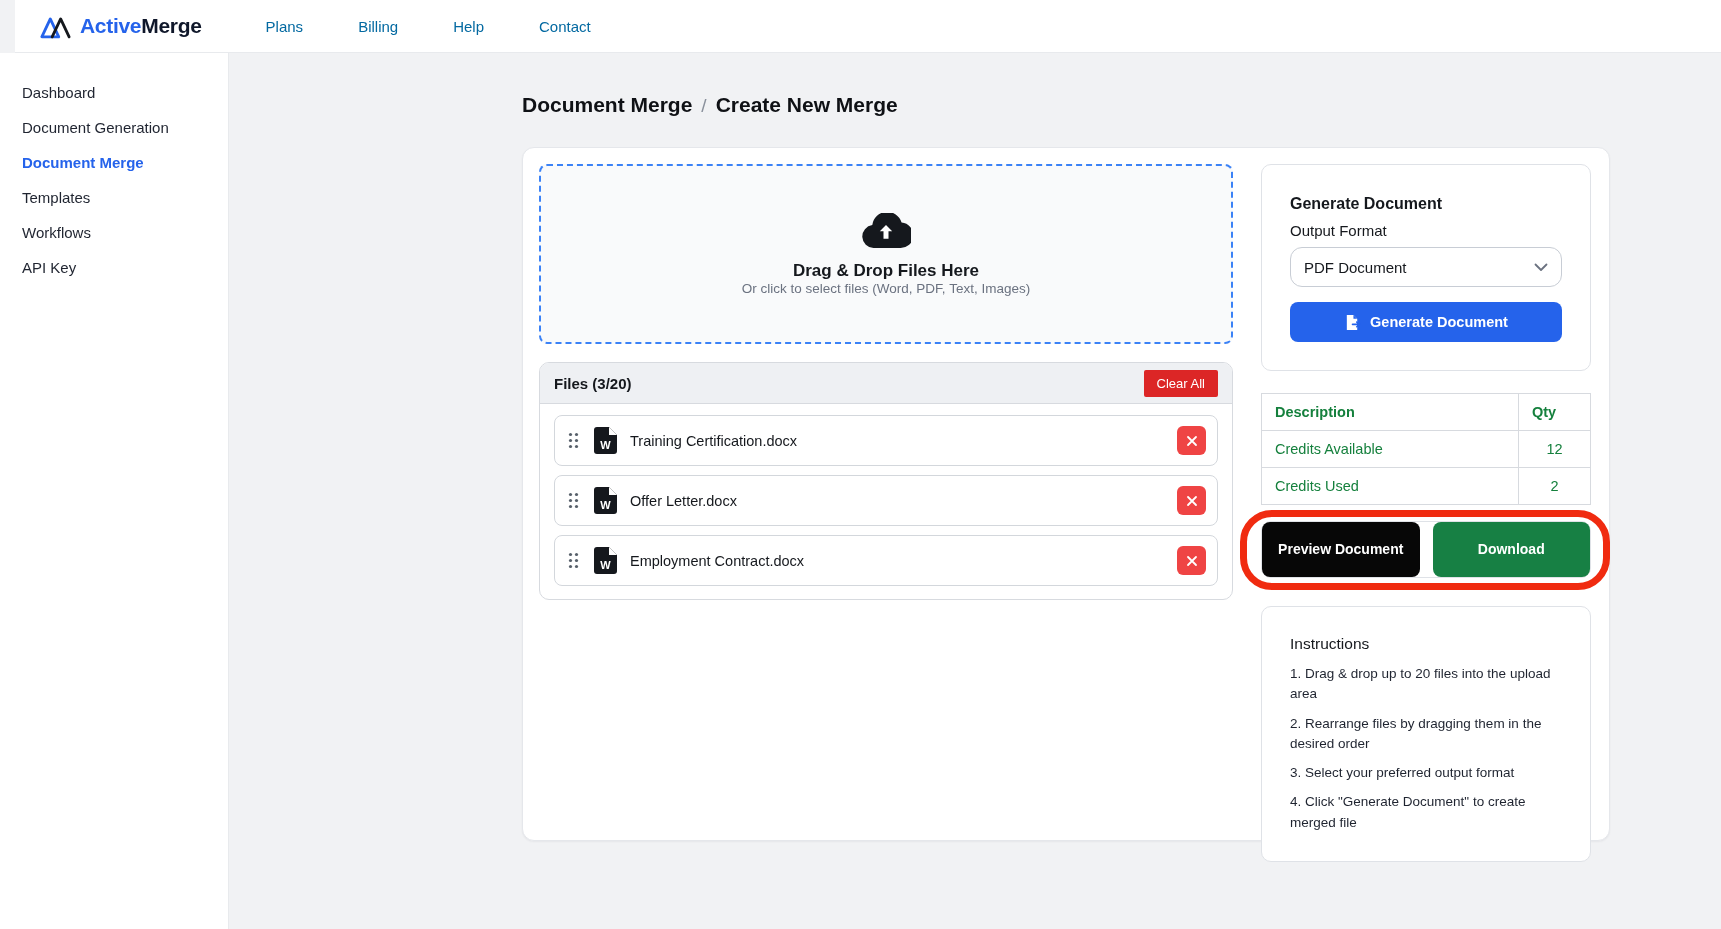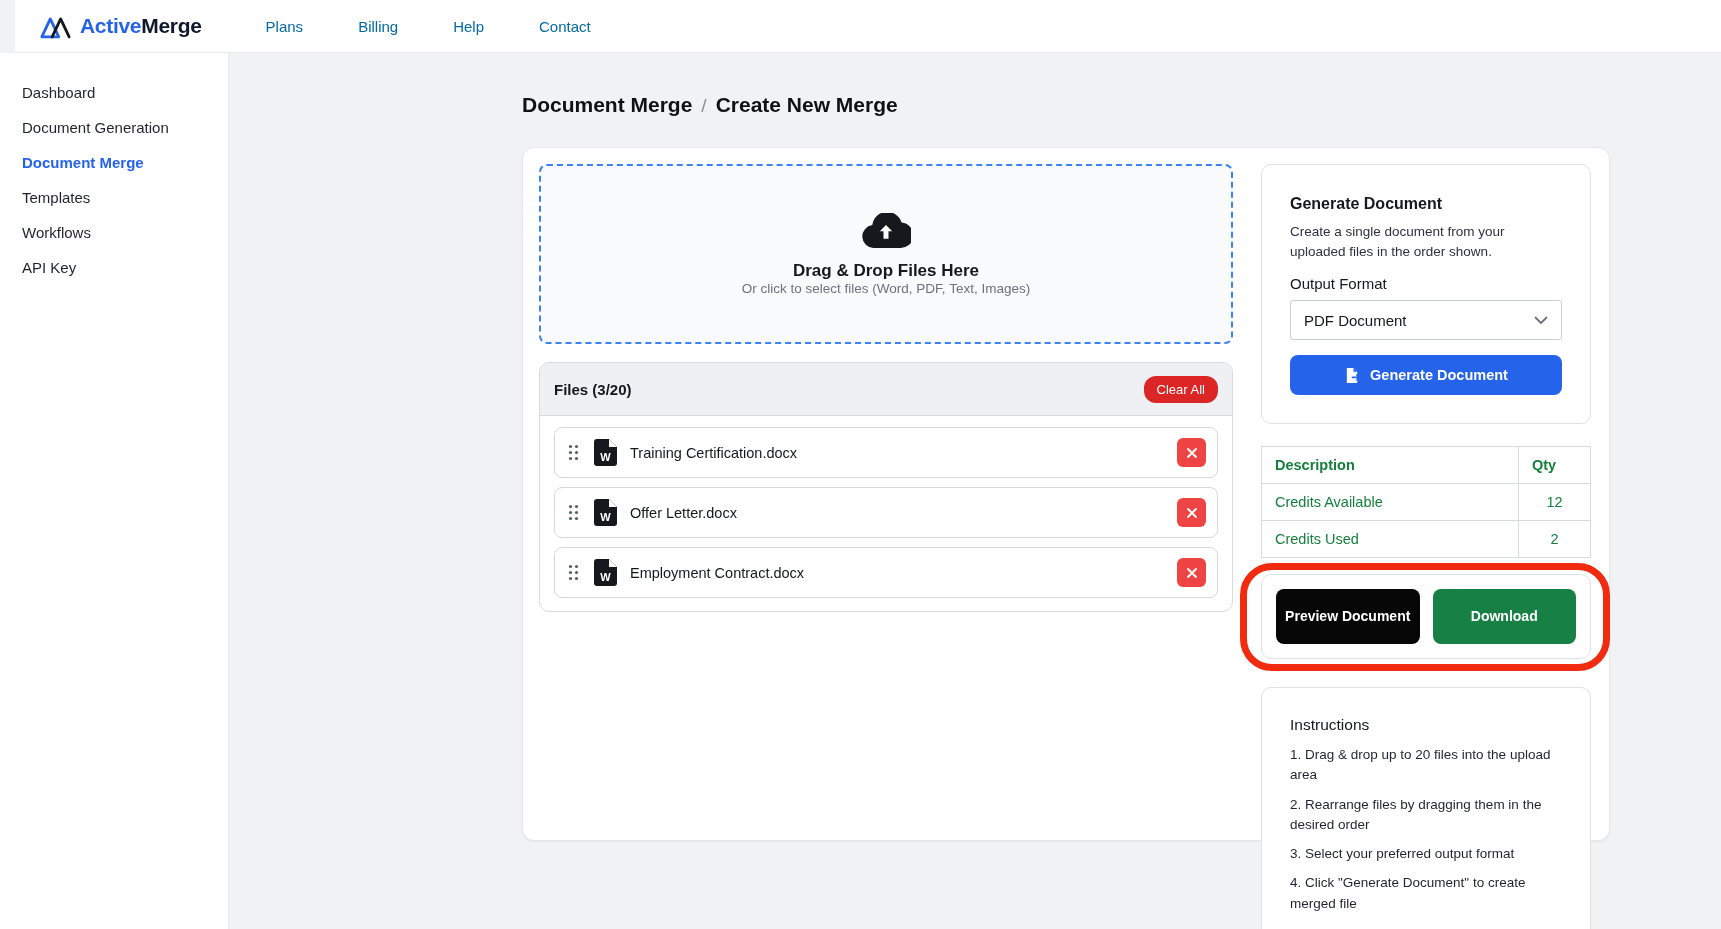--- a/index.html
+++ b/index.html
@@ -57,25 +57,25 @@
     background:#f9fafb; display:flex; flex-direction:column;
     align-items:center; justify-content:center; cursor:pointer;
   }
   .dz-title { font-size:17px; font-weight:700; color:#15181d; margin-top:12px; }
   .dz-sub   { font-size:13.5px; color:#6b7280; margin-top:0; }
 
   
   .files { margin-top:18px; border:1px solid #d7dadf; border-radius:10px; background:#fff; overflow:hidden; }
   .files-header {
     background:#eef0f3; border-bottom:1px solid #d7dadf;
-    height:53px; padding:0 14px; display:flex; align-items:center; justify-content:space-between;gap:11px;
+    height:41px; padding:0 14px; display:flex; align-items:center; justify-content:space-between;gap:11px;
   }
   .files-title { font-size:15px; font-weight:700; color:#15181d; }
   .clear-btn {
-    background:#dc2626; color:#fff; border:none; border-radius:12px;
+    background:#dc2626; color:#fff; border:none; border-radius:2px;
     font-size:13px; padding:6px 13px; cursor:pointer; font-family:inherit;
   }
   .files-body { padding:11px 14px 13px; }
   .file-row {
     display:flex; align-items:center; height:51px;
     border:1px solid #d3d7dc; border-radius:8px; background:#fff;
     padding:0 11px 0 13px; margin-bottom:9px;
   }
   .file-row:last-child { margin-bottom:0; }
   .grip { margin-right:15px; cursor:grab; display:flex; align-items:center; }
@@ -85,41 +85,41 @@
     margin-left:auto; width:29px; height:29px; border:none; border-radius:6px;
     background:#ef4444; display:flex; align-items:center; justify-content:center; cursor:pointer;
   }
 
   
   .panel { border:1px solid #dfe2e7; border-radius:10px; background:#fff; padding:28px; }
   .gen-title { font-size:16px; font-weight:700; color:#15181d; margin:2px 0 9px; }
   .gen-desc  { font-size:13.5px; color:#2b3340; line-height:1.45; margin-bottom:14px; }
   .of-label  { font-size:15px; font-weight:500; color:#15181d; margin-bottom:8px; }
   .select {
-    height:40px; border:1px solid #c8cdd5; border-radius:3px; background:#fff;
+    height:40px; border:1px solid #c8cdd5; border-radius:12px; background:#fff;
     display:flex; align-items:center; justify-content:space-between;
     padding:0 13px; font-size:15px; color:#15181d; cursor:pointer;
   }
   .gen-btn {
     margin-top:15px; width:100%; height:40px;
     background:#2563eb; border:none; border-radius:8px;
     color:#fff; font-size:14.5px; font-weight:700; font-family:inherit;
     display:flex; align-items:center; justify-content:center; gap:9px; cursor:pointer;
   }
 
   .credits { margin-top:22px; width:100%; border-collapse:collapse; font-size:14.5px; }
   .credits th, .credits td { border:1px solid #d7dadf; padding:10px 13px; color:#15803d; }
   .credits th { text-align:left; font-weight:700; }
   .credits .qty-col { width:72px; }
   .credits td.qty-col { text-align:center; }
 
   .action-wrap { position:relative; margin-top:16px; }
   .action-card {
     border:1px solid #dfe2e7; border-radius:10px; background:#fff;
-    padding:14px; display:flex; gap:13px;
+    display:flex; gap:13px;
   }
   .btn-preview, .btn-download {
     flex:1; height:55px; border:none; border-radius:8px;
     color:#fff; font-size:14px; font-weight:700; font-family:inherit;
     line-height:1.4; cursor:pointer; padding:0 8px;
   }
   .btn-preview  { background:#070707; }
   .btn-download { background:#178044; }
   .annotation {
     position:absolute; top:-11px; bottom:-12px; left:-21px; right:-19px;
@@ -275,21 +275,20 @@
             </div>
 
           </div>
         </div>
       </div>
 
       <div class="right-col">
 
         <div class="panel">
           <div class="gen-title">Generate Document</div>
-          <div class="gen-desc">Create a single document from your uploaded files in the order shown.</div>
           <div class="of-label">Output Format</div>
           <div class="select">
             <span>PDF Document</span>
             <span style="display:flex;">
               <svg width="14" height="9" viewBox="0 0 14 9">
                   <path d="M1.5 1.5 L7 7 L12.5 1.5" stroke="#6b7280" stroke-width="1.8" fill="none" stroke-linecap="round" stroke-linejoin="round"></path>
                 </svg>
             </span>
           </div>
           <button class="gen-btn">

